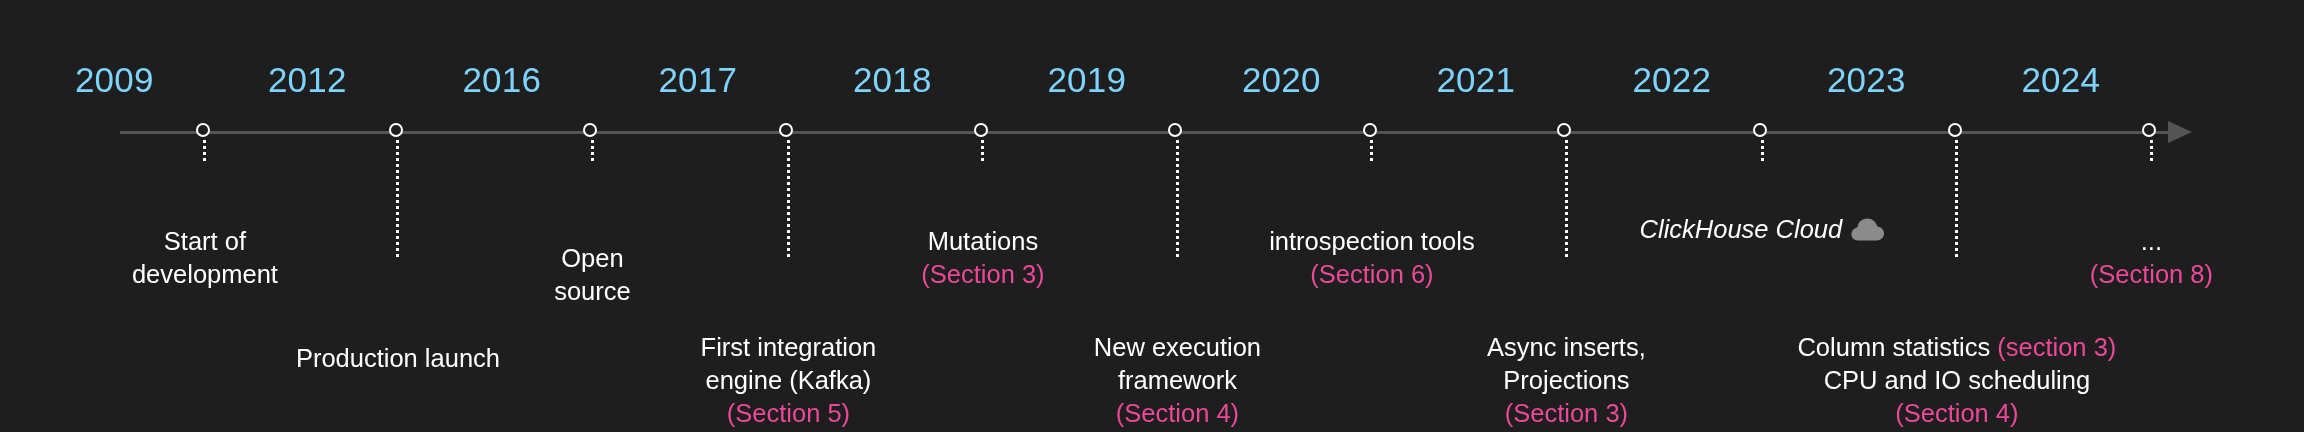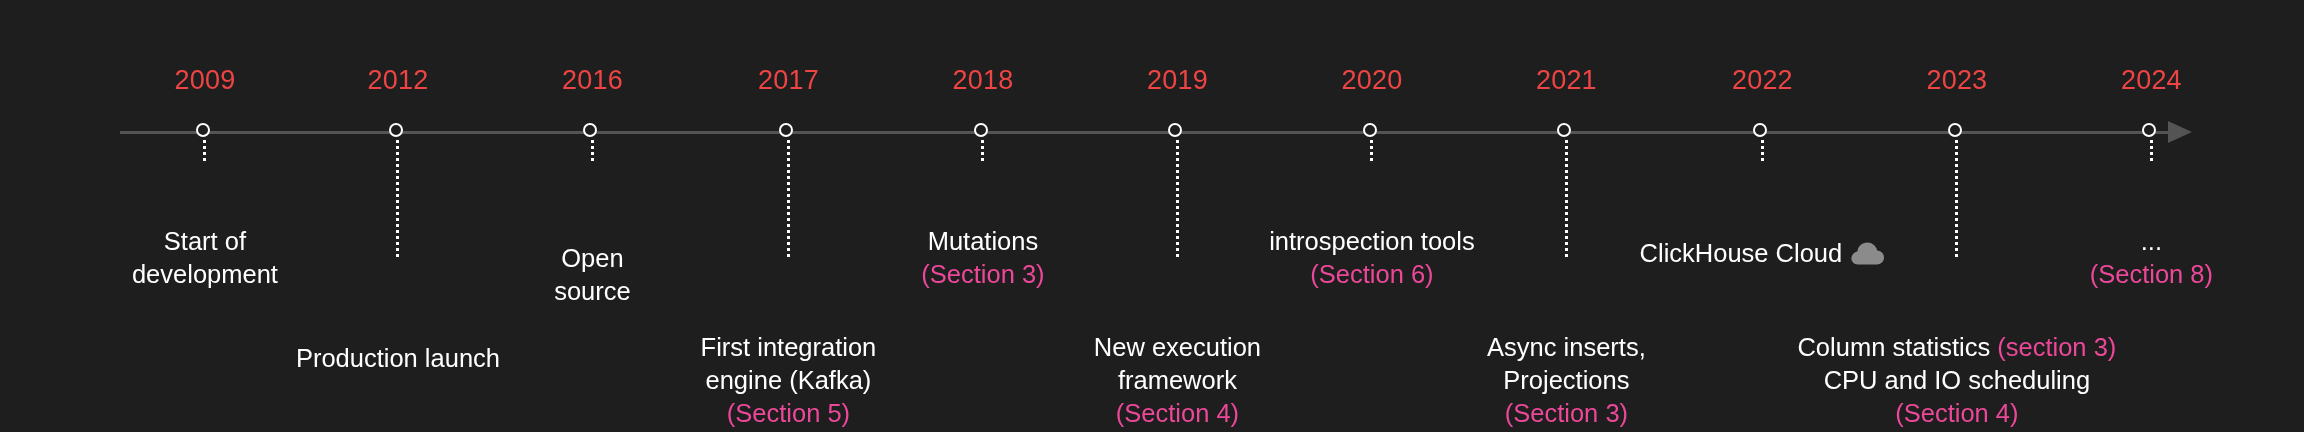--- a/index.html
+++ b/index.html
@@ -55,23 +55,23 @@
     border: 2.6px solid #ffffff;
     border-radius: 50%;
     background: #1e1e1e;
     box-sizing: border-box;
   }
   .year-label {
     position: absolute;
     top: 62px;
     left: -130px;
     width: 260px;
-    text-align: center;
-    color: #ef4444;
-    font-size: 27px;
+    text-align: left;
+    color: #7dd3fc;
+    font-size: 35px;
     line-height: 36px;
     letter-spacing: 0.2px;
     white-space: nowrap;
   }
 
   
   .connector {
     position: absolute;
     left: -1.5px;
     top: 140px;
@@ -184,21 +184,21 @@
         <div class="caption" style="top: 330.878px;">
           <span class="line"><span>Async inserts,</span></span>
           <span class="line"><span>Projections</span></span>
           <span class="line"><span class="section-ref">(Section 3)</span></span>
         </div>
       </div>
       <div class="marker" style="left: 1762.41px;">
         <div class="year-label">2022</div>
         <div class="node-dot"></div>
         <div class="connector" style="height: 20.9455px;"></div>
-        <div class="caption" style="top: 237px;">
+        <div class="caption" style="top: 213px; font-style: italic;">
           <span class="line"><span>ClickHouse Cloud</span><span class="cloud-icon"><svg width="34" height="24" viewBox="0 0 34 24">
                 <path fill="#8b8b8b" d="M9.5 22.5h16.2c4.2 0 7.3-3.1 7.3-7 0-3.7-2.9-6.7-6.7-6.9C24.9 3.6 21 0.6 16.3 0.6c-5.2 0-9.3 3.7-9.8 8.6C3 9.9 0.4 13 0.4 16.6c0 3.4 2.8 5.9 6.4 5.9z"></path>
               </svg></span></span>
         </div>
       </div>
       <div class="marker" style="left: 1956.9px;">
         <div class="year-label">2023</div>
         <div class="node-dot"></div>
         <div class="connector" style="height: 116.696px;"></div>
         <div class="caption" style="top: 330.878px;">

